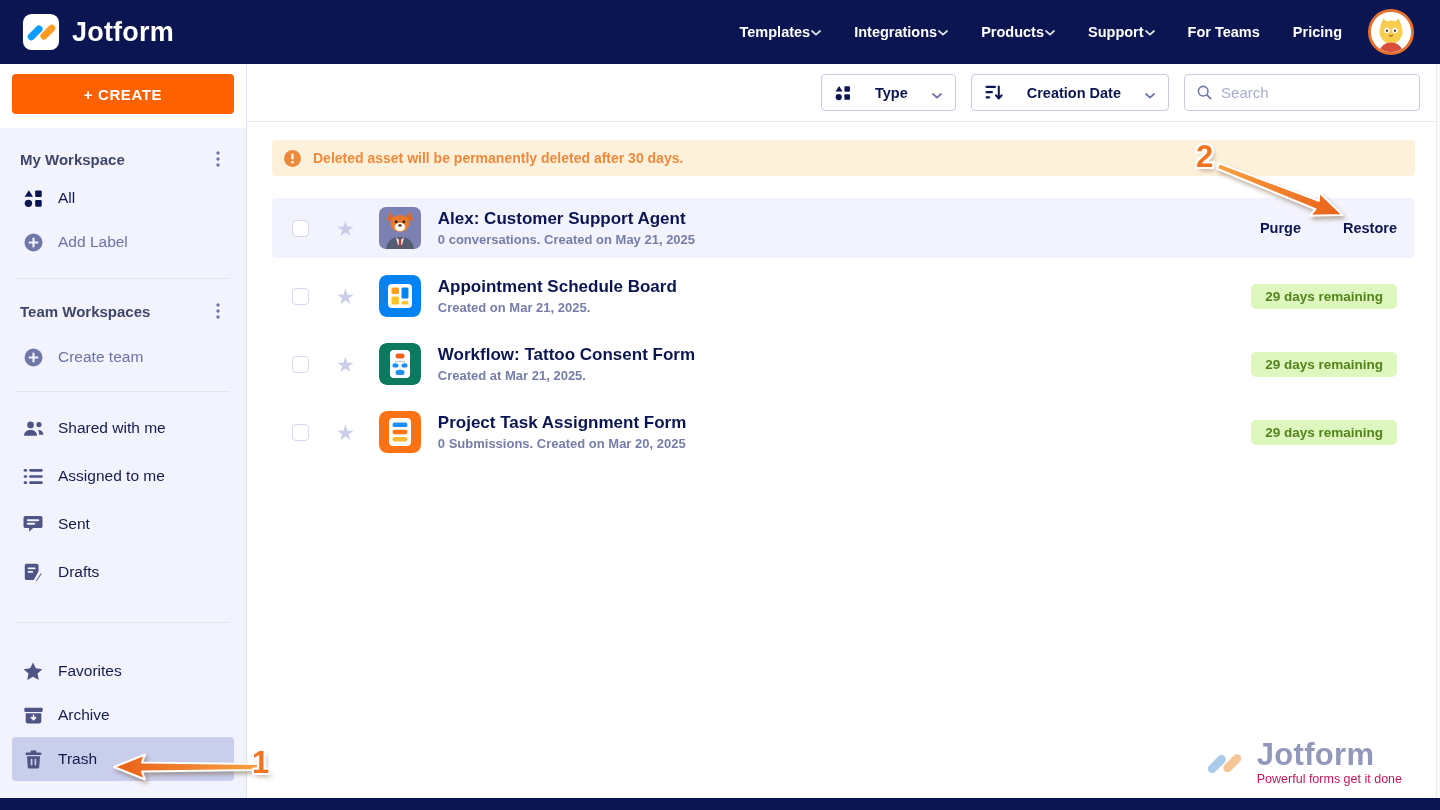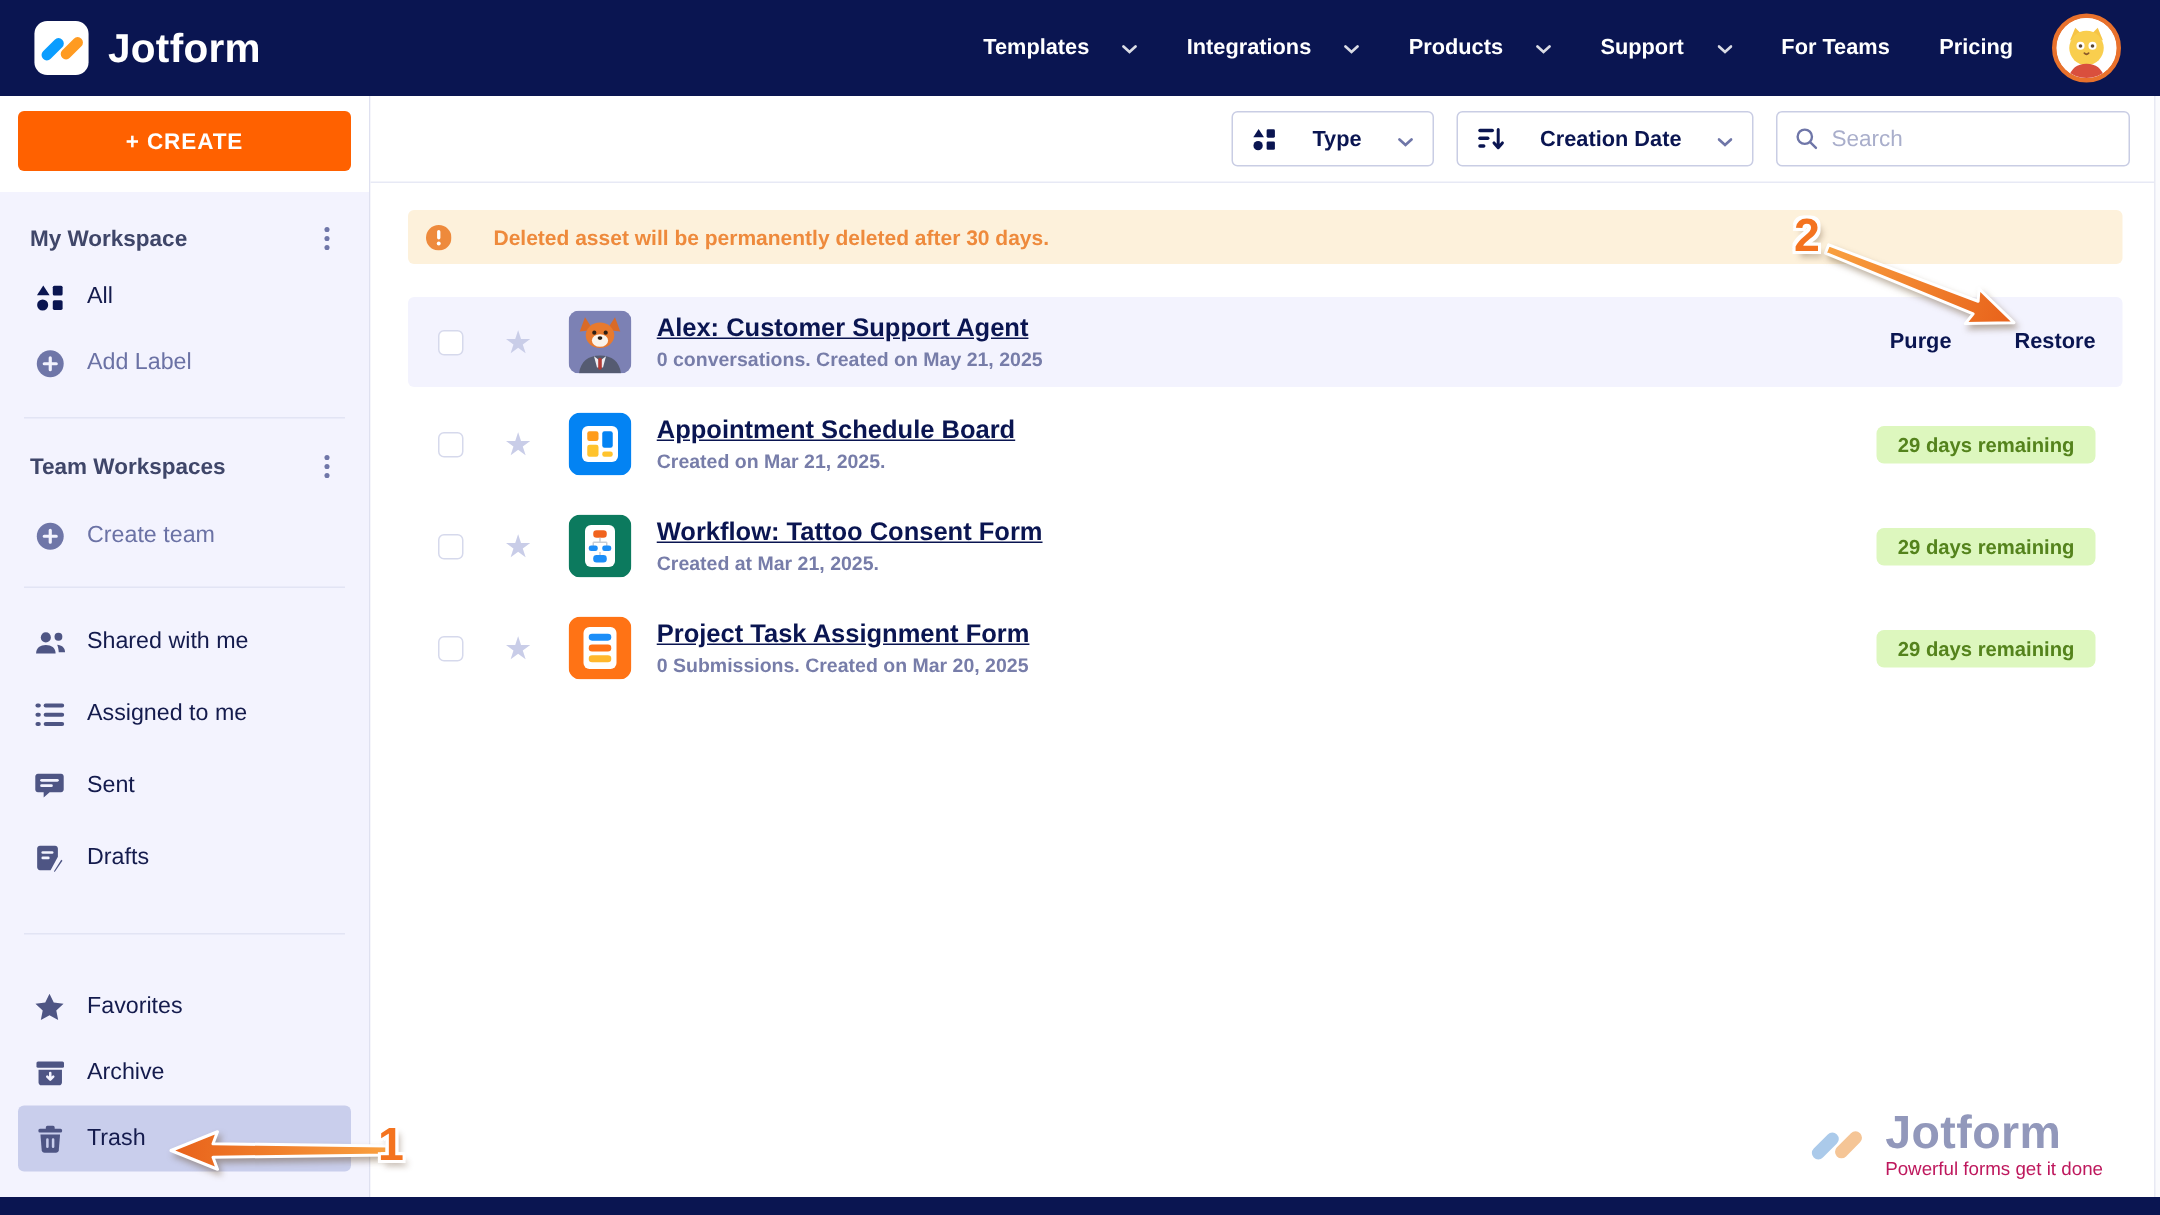--- a/index.html
+++ b/index.html
@@ -11,21 +11,21 @@
   }
   
   .navbar{
     position:absolute; top:0; left:0; right:0; height:64px;
     background:#0a1551; display:flex; align-items:center;
     padding:0 26px 0 22px; z-index:8;
   }
   .brand{ display:flex; align-items:center; gap:12px; cursor:pointer; }
   .brand-name{ color:#fff; font-size:27px; font-weight:700; letter-spacing:.2px; }
   .nav-links{ margin-left:auto; display:flex; align-items:center; gap:33px; margin-right:26px; }
-  .nav-item{ color:#fff; font-size:14.5px; font-weight:600; display:flex; align-items:center; gap:22px; cursor:pointer; white-space:nowrap; }
+  .nav-item{ color:#fff; font-size:14.5px; font-weight:600; display:flex; align-items:center; gap:1px; cursor:pointer; white-space:nowrap; }
   .nav-item svg{ opacity:.85; margin-top:2px; }
   .avatar{
     width:46px; height:46px; border-radius:50%; border:3px solid #e8712c;
     background:#fff; overflow:hidden; cursor:pointer; flex:none;
   }
   
   .layout{ position:absolute; top:64px; left:0; right:0; bottom:12px; display:flex; }
   .sidebar{
     width:247px; flex:none; background:#f3f3fe;
     border-right:1px solid #dfe1f0; display:flex; flex-direction:column;
@@ -74,37 +74,37 @@
     display:flex; align-items:center; gap:9px; padding:0 12px; background:#fff;
   }
   .search-box input{
     border:none; outline:none; width:100%; font-family:inherit;
     font-size:15px; color:#0a1551; background:transparent;
   }
   .search-box input::placeholder{ color:#a9aecb; }
   .main-content{ flex:1; padding:18px 25px 0; position:relative; }
   .banner{
     height:36px; background:#fdf1db; border-radius:4px;
-    display:flex; align-items:center; gap:28px; padding:0 12px;
+    display:flex; align-items:center; gap:12px; padding:0 12px;
   }
   .banner-text{ color:#ee8a3c; font-size:14px; font-weight:600; }
   .rows{ margin-top:22px; display:flex; flex-direction:column; gap:8px; }
   .row{
     height:60px; border-radius:4px; display:flex; align-items:center;
     padding:0 18px 0 20px; cursor:pointer;
   }
   .row.highlight{ background:#f3f3fe; }
   .checkbox{
     width:17px; height:17px; border:1.5px solid #d6d9ec; border-radius:4px;
     background:#fff; flex:none; cursor:pointer;
   }
   .star{ margin-left:27px; color:#c9cde8; font-size:21px; line-height:1; cursor:pointer; flex:none; }
   .asset-icon{ margin-left:24px; width:42px; height:42px; border-radius:7px; overflow:hidden; flex:none; }
   .row-text{ margin-left:17px; display:flex; flex-direction:column; gap:3px; min-width:0; }
-  .row-title{ font-size:17px; font-weight:700; color:#0a1551; white-space:nowrap;text-decoration:underline; }
+  .row-title{ font-size:17px; font-weight:700; color:#0a1551; white-space:nowrap; }
   .row-meta{ font-size:13px; font-weight:700; color:#777da9; white-space:nowrap; }
   .row-right{ margin-left:auto; display:flex; align-items:center; gap:42px; }
   .action-link{ font-size:14.5px; font-weight:700; color:#0a1551; cursor:pointer; }
   .badge{
     background:#ddf7be; color:#54831c; font-size:13.5px; font-weight:700;
     padding:5px 14px; border-radius:5px; white-space:nowrap;
   }
   
   .ann-num{
     position:absolute; z-index:20; color:#f4731f; font-size:31px; font-weight:800;

